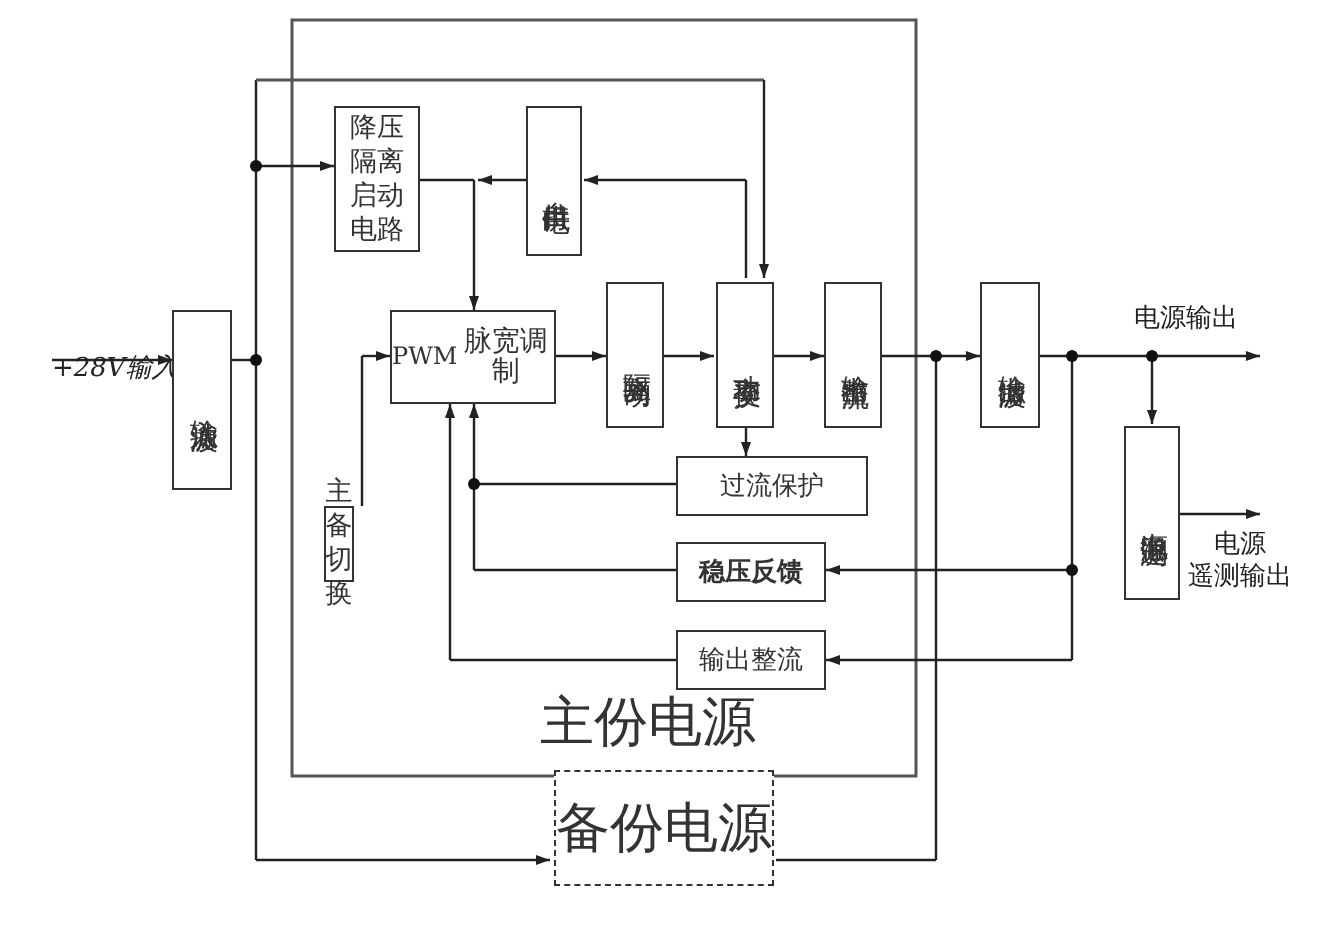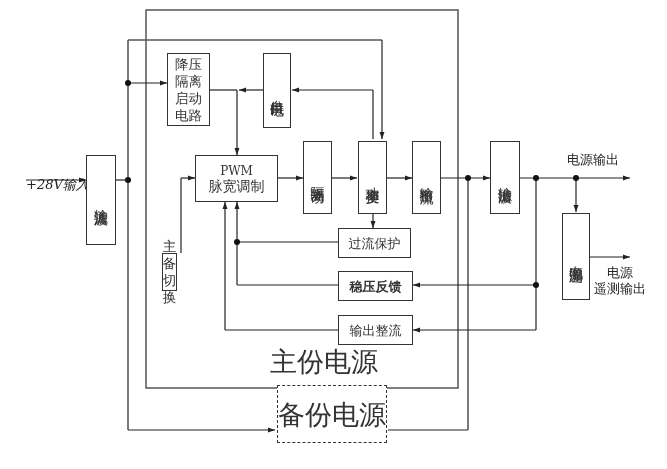--- a/index.html
+++ b/index.html
@@ -90,38 +90,38 @@
 <div class="lbl" style="left:26px;top:177px;font-style:italic;">+28V输入</div>
 
 <div class="box vert" style="left:86px;top:155px;width:30px;height:90px;">输入滤波</div>
 
 <div class="box" style="left:167px;top:53px;width:43px;height:73px;">
   <span class="grid2">降压隔离启动电路</span>
 </div>
 
 <div class="box vert" style="left:263px;top:53px;width:28px;height:75px;">自持供电</div>
 
-<div class="box" style="left:195px;top:155px;width:83px;height:47px;flex-direction:column;">
+<div class="box" style="left:195px;top:155px;width:83px;height:47px;flex-direction:row;">
   <span style="font-size:12px;">PWM</span>
   <span style="font-size:14px;">脉宽调制</span>
 </div>
 
 <div class="box vert" style="left:303px;top:141px;width:29px;height:73px;">隔离驱动</div>
 
 <div class="box vert" style="left:358px;top:141px;width:29px;height:73px;">功率变换</div>
 
 <div class="box vert" style="left:412px;top:141px;width:29px;height:73px;">输出整流</div>
 
 <div class="box vert" style="left:490px;top:141px;width:30px;height:73px;">输出滤波</div>
 
 <div class="box" style="left:162px;top:253px;width:15px;height:38px;justify-content:center;">
   <span class="grid2">主备切换</span>
 </div>
 
-<div class="box" style="left:338px;top:228px;width:73px;height:30px;">过流保护</div>
+<div class="box" style="left:338px;top:228px;width:96px;height:30px;">过流保护</div>
 
 <div class="box" style="left:338px;top:271px;width:75px;height:30px;font-weight:bold;">稳压反馈</div>
 
 <div class="box" style="left:338px;top:315px;width:75px;height:30px;">输出整流</div>
 
 <div class="box vert" style="left:562px;top:213px;width:28px;height:87px;">电源遥测</div>
 
 <div class="lbl" style="left:567px;top:152px;">电源输出</div>
 
 <div class="lbl" style="left:594px;top:265px;text-align:center;">

